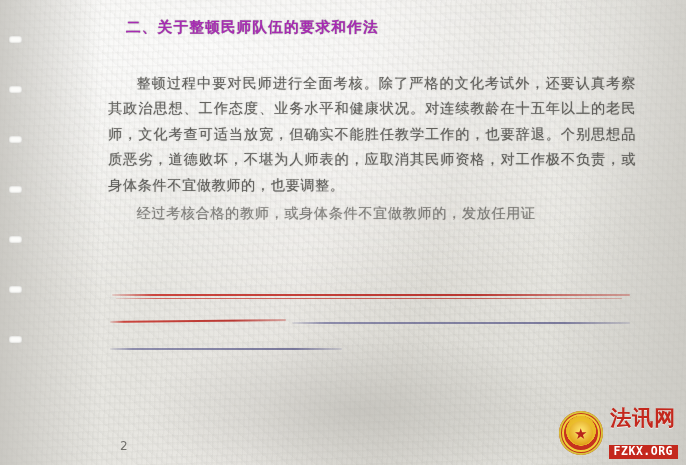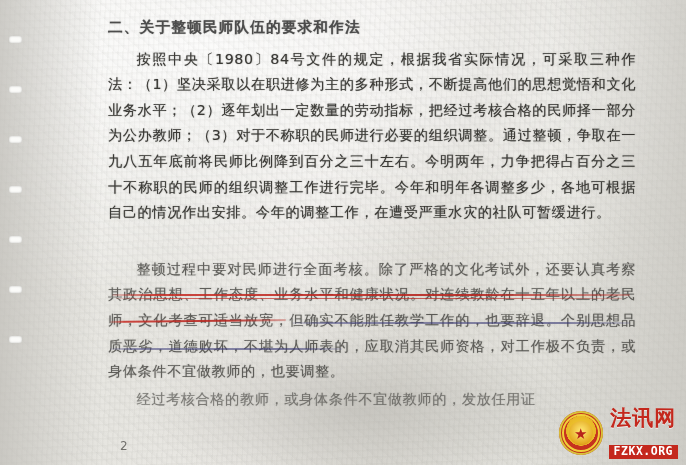--- a/index.html
+++ b/index.html
@@ -72,23 +72,24 @@
     letter-spacing: 0.6px;
     font-family: "DejaVu Sans", sans-serif;
     text-align: justify;
     text-shadow: 0 0 1.2px rgba(90,90,85,0.55), 0.5px 0.4px 0.7px rgba(140,140,135,0.5);
     filter: blur(0.28px);
     opacity: 0.93;
   }
   .heading {
     font-weight: bold;
     letter-spacing: 1.2px;
+    margin-left: 18px;
     margin-bottom: 7px;
     font-size: 14.6px;
-    color: #404040;
+    color: #a21caf;
   }
   .para {
     text-indent: 2em;
     margin: 0 0 2px 0;
   }
   .faded { opacity: 0.78; margin-top: 31px; }
   .very-faded { opacity: 0.6; }
   
   .mark-layer {
     position: absolute;
@@ -199,21 +200,20 @@
   <div class="punch" style="top:36px;"></div>
   <div class="punch" style="top:86px;"></div>
   <div class="punch" style="top:136px;"></div>
   <div class="punch" style="top:186px;"></div>
   <div class="punch" style="top:236px;"></div>
   <div class="punch" style="top:286px;"></div>
   <div class="punch" style="top:336px;"></div>
 
   <div class="doc">
     <div class="heading">二、关于整顿民师队伍的要求和作法</div>
-    <p class="para">按照中央〔1980〕84号文件的规定，根据我省实际情况，可采取三种作法：（1）坚决采取以在职进修为主的多种形式，不断提高他们的思想觉悟和文化业务水平；（2）逐年划出一定数量的劳动指标，把经过考核合格的民师择一部分为公办教师；（3）对于不称职的民师进行必要的组织调整。通过整顿，争取在一九八五年底前将民师比例降到百分之三十左右。今明两年，力争把得占百分之三十不称职的民师的组织调整工作进行完毕。今年和明年各调整多少，各地可根据自己的情况作出安排。今年的调整工作，在遭受严重水灾的社队可暂缓进行。</p>
     <p class="para faded">整顿过程中要对民师进行全面考核。除了严格的文化考试外，还要认真考察其政治思想、工作态度、业务水平和健康状况。对连续教龄在十五年以上的老民师，文化考查可适当放宽，但确实不能胜任教学工作的，也要辞退。个别思想品质恶劣，道德败坏，不堪为人师表的，应取消其民师资格，对工作极不负责，或身体条件不宜做教师的，也要调整。</p>
     <p class="para very-faded">经过考核合格的教师，或身体条件不宜做教师的，发放任用证</p>
   </div>
 
   <div class="mark-layer">
     <div class="ink-red" style="left:112px; top:294px; width:518px;"></div>
     <div class="ink-red thin" style="left:116px; top:298px; width:506px;"></div>
     <div class="ink-red" style="left:110px; top:320px; width:176px; transform:rotate(-0.6deg);"></div>
     <div class="ink-blue" style="left:292px; top:322px; width:338px;"></div>
     <div class="ink-blue" style="left:110px; top:348px; width:232px;"></div>

